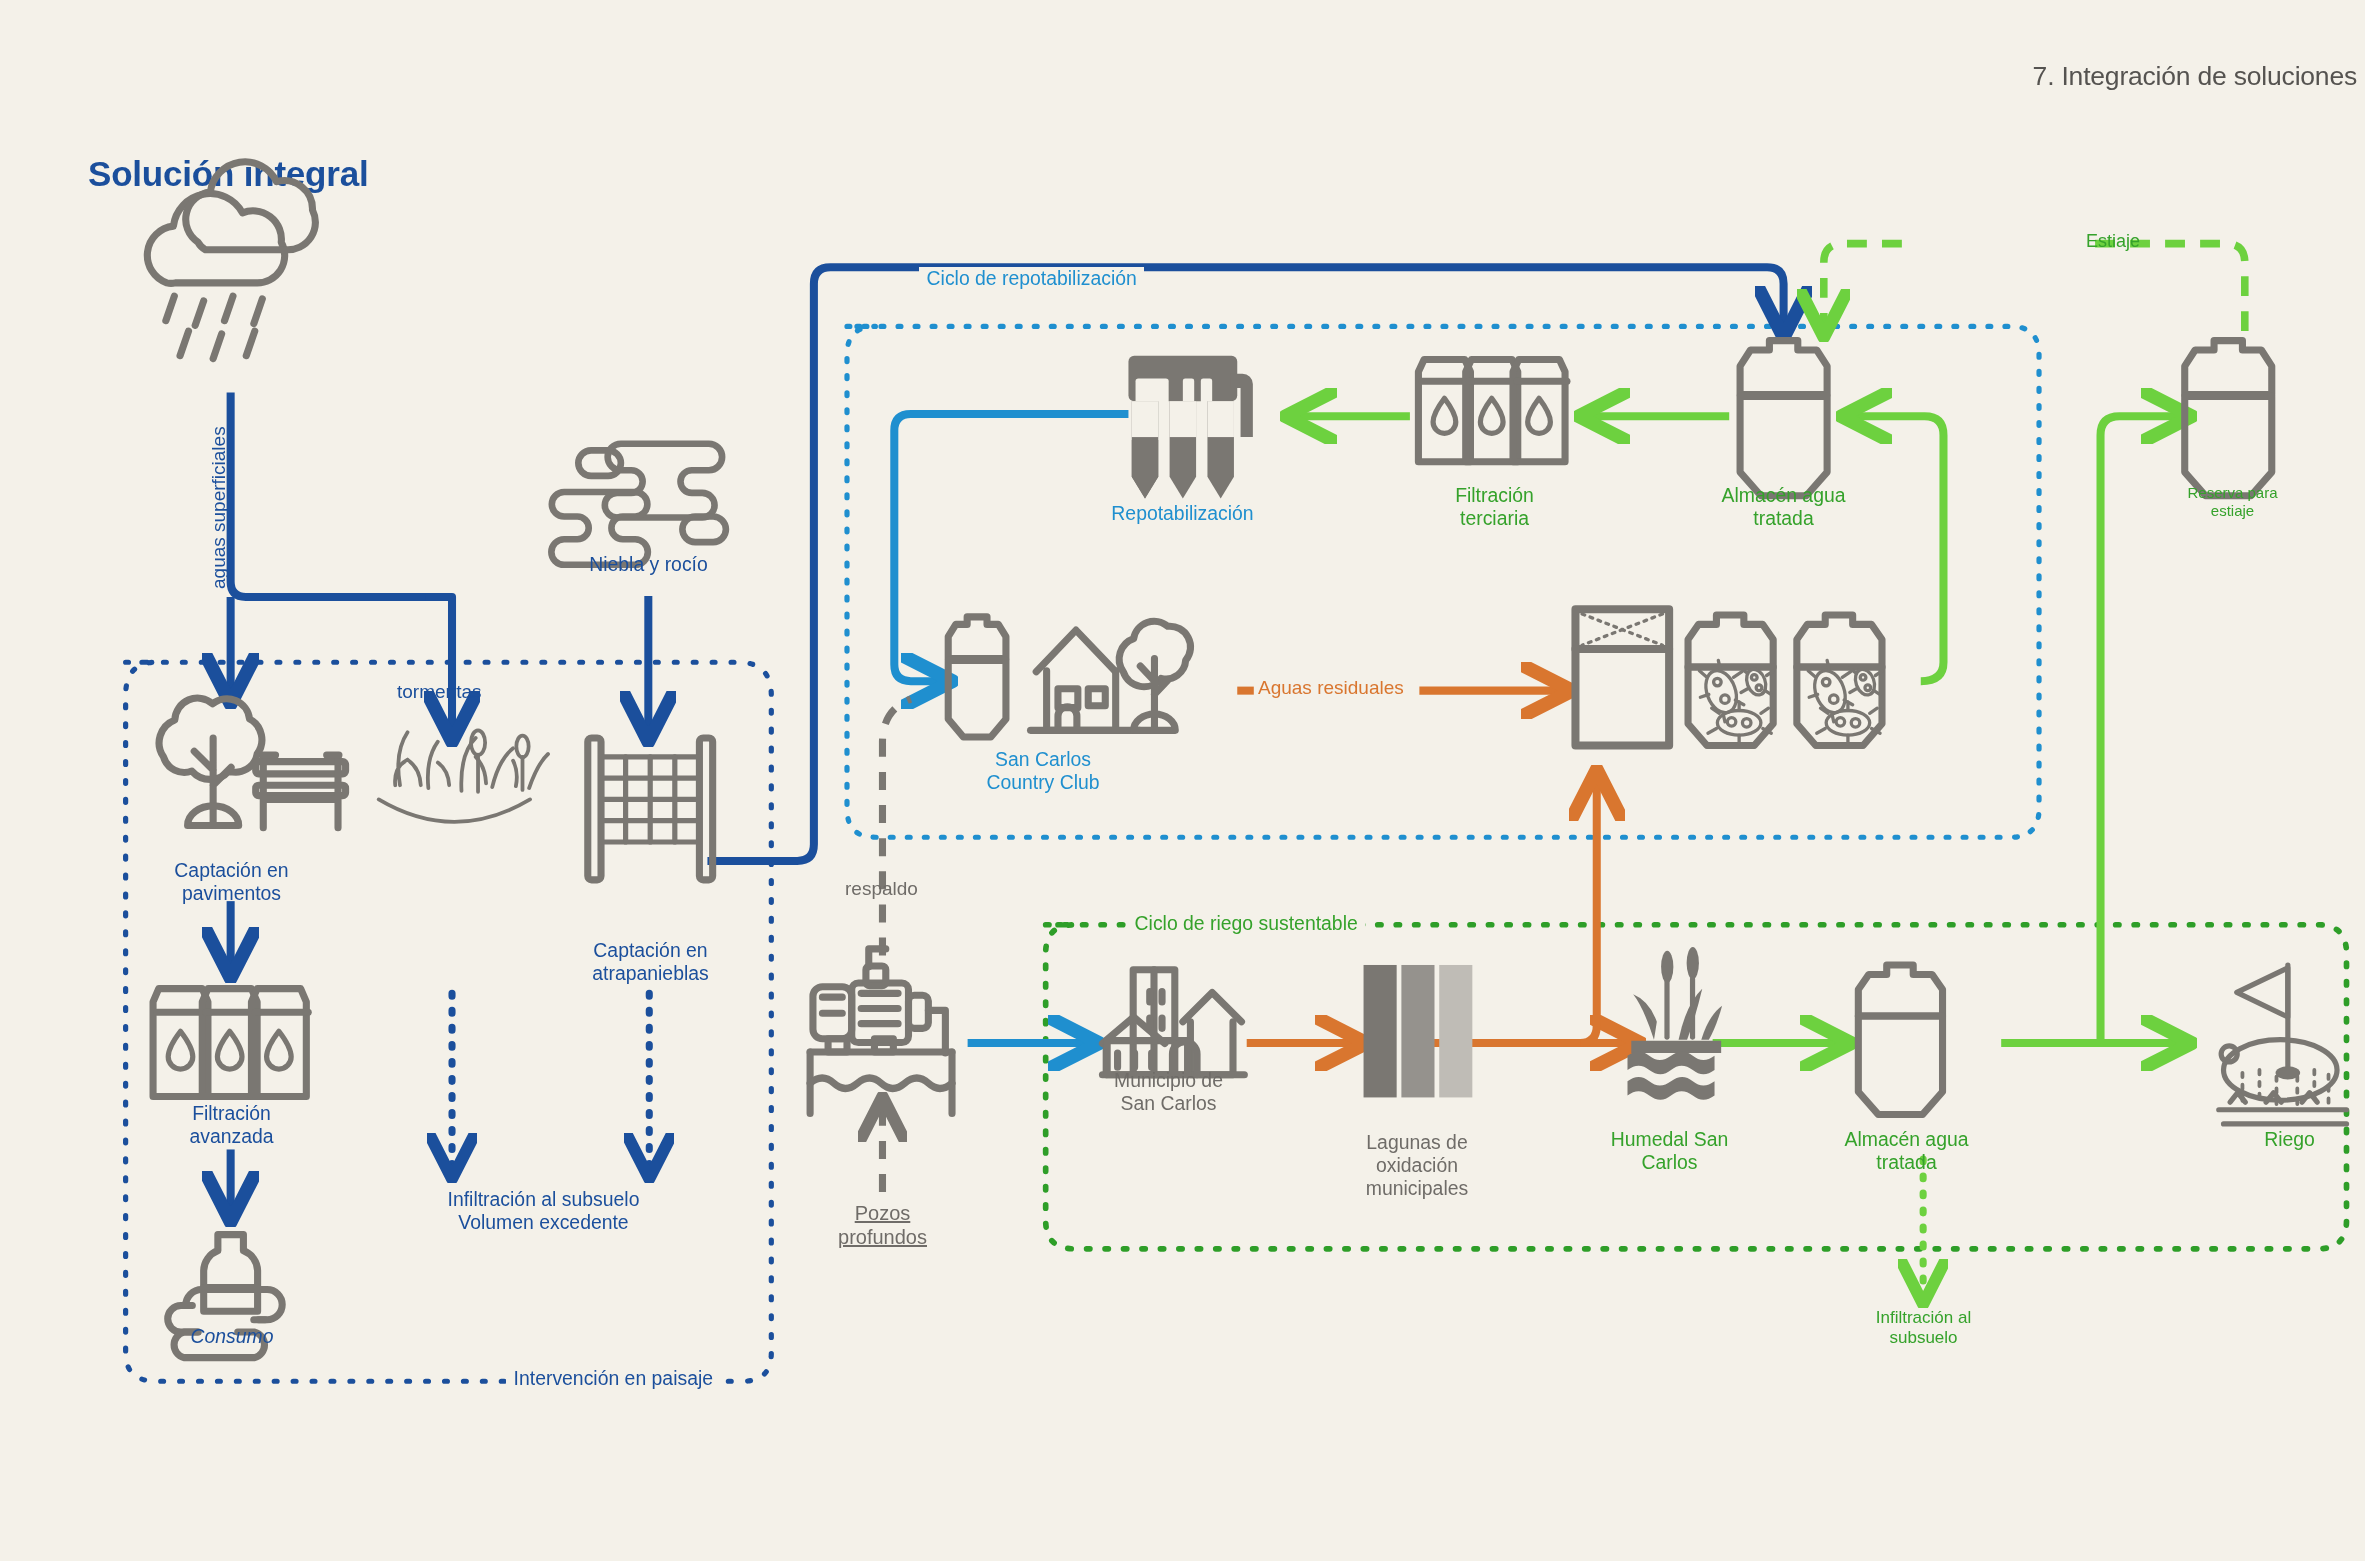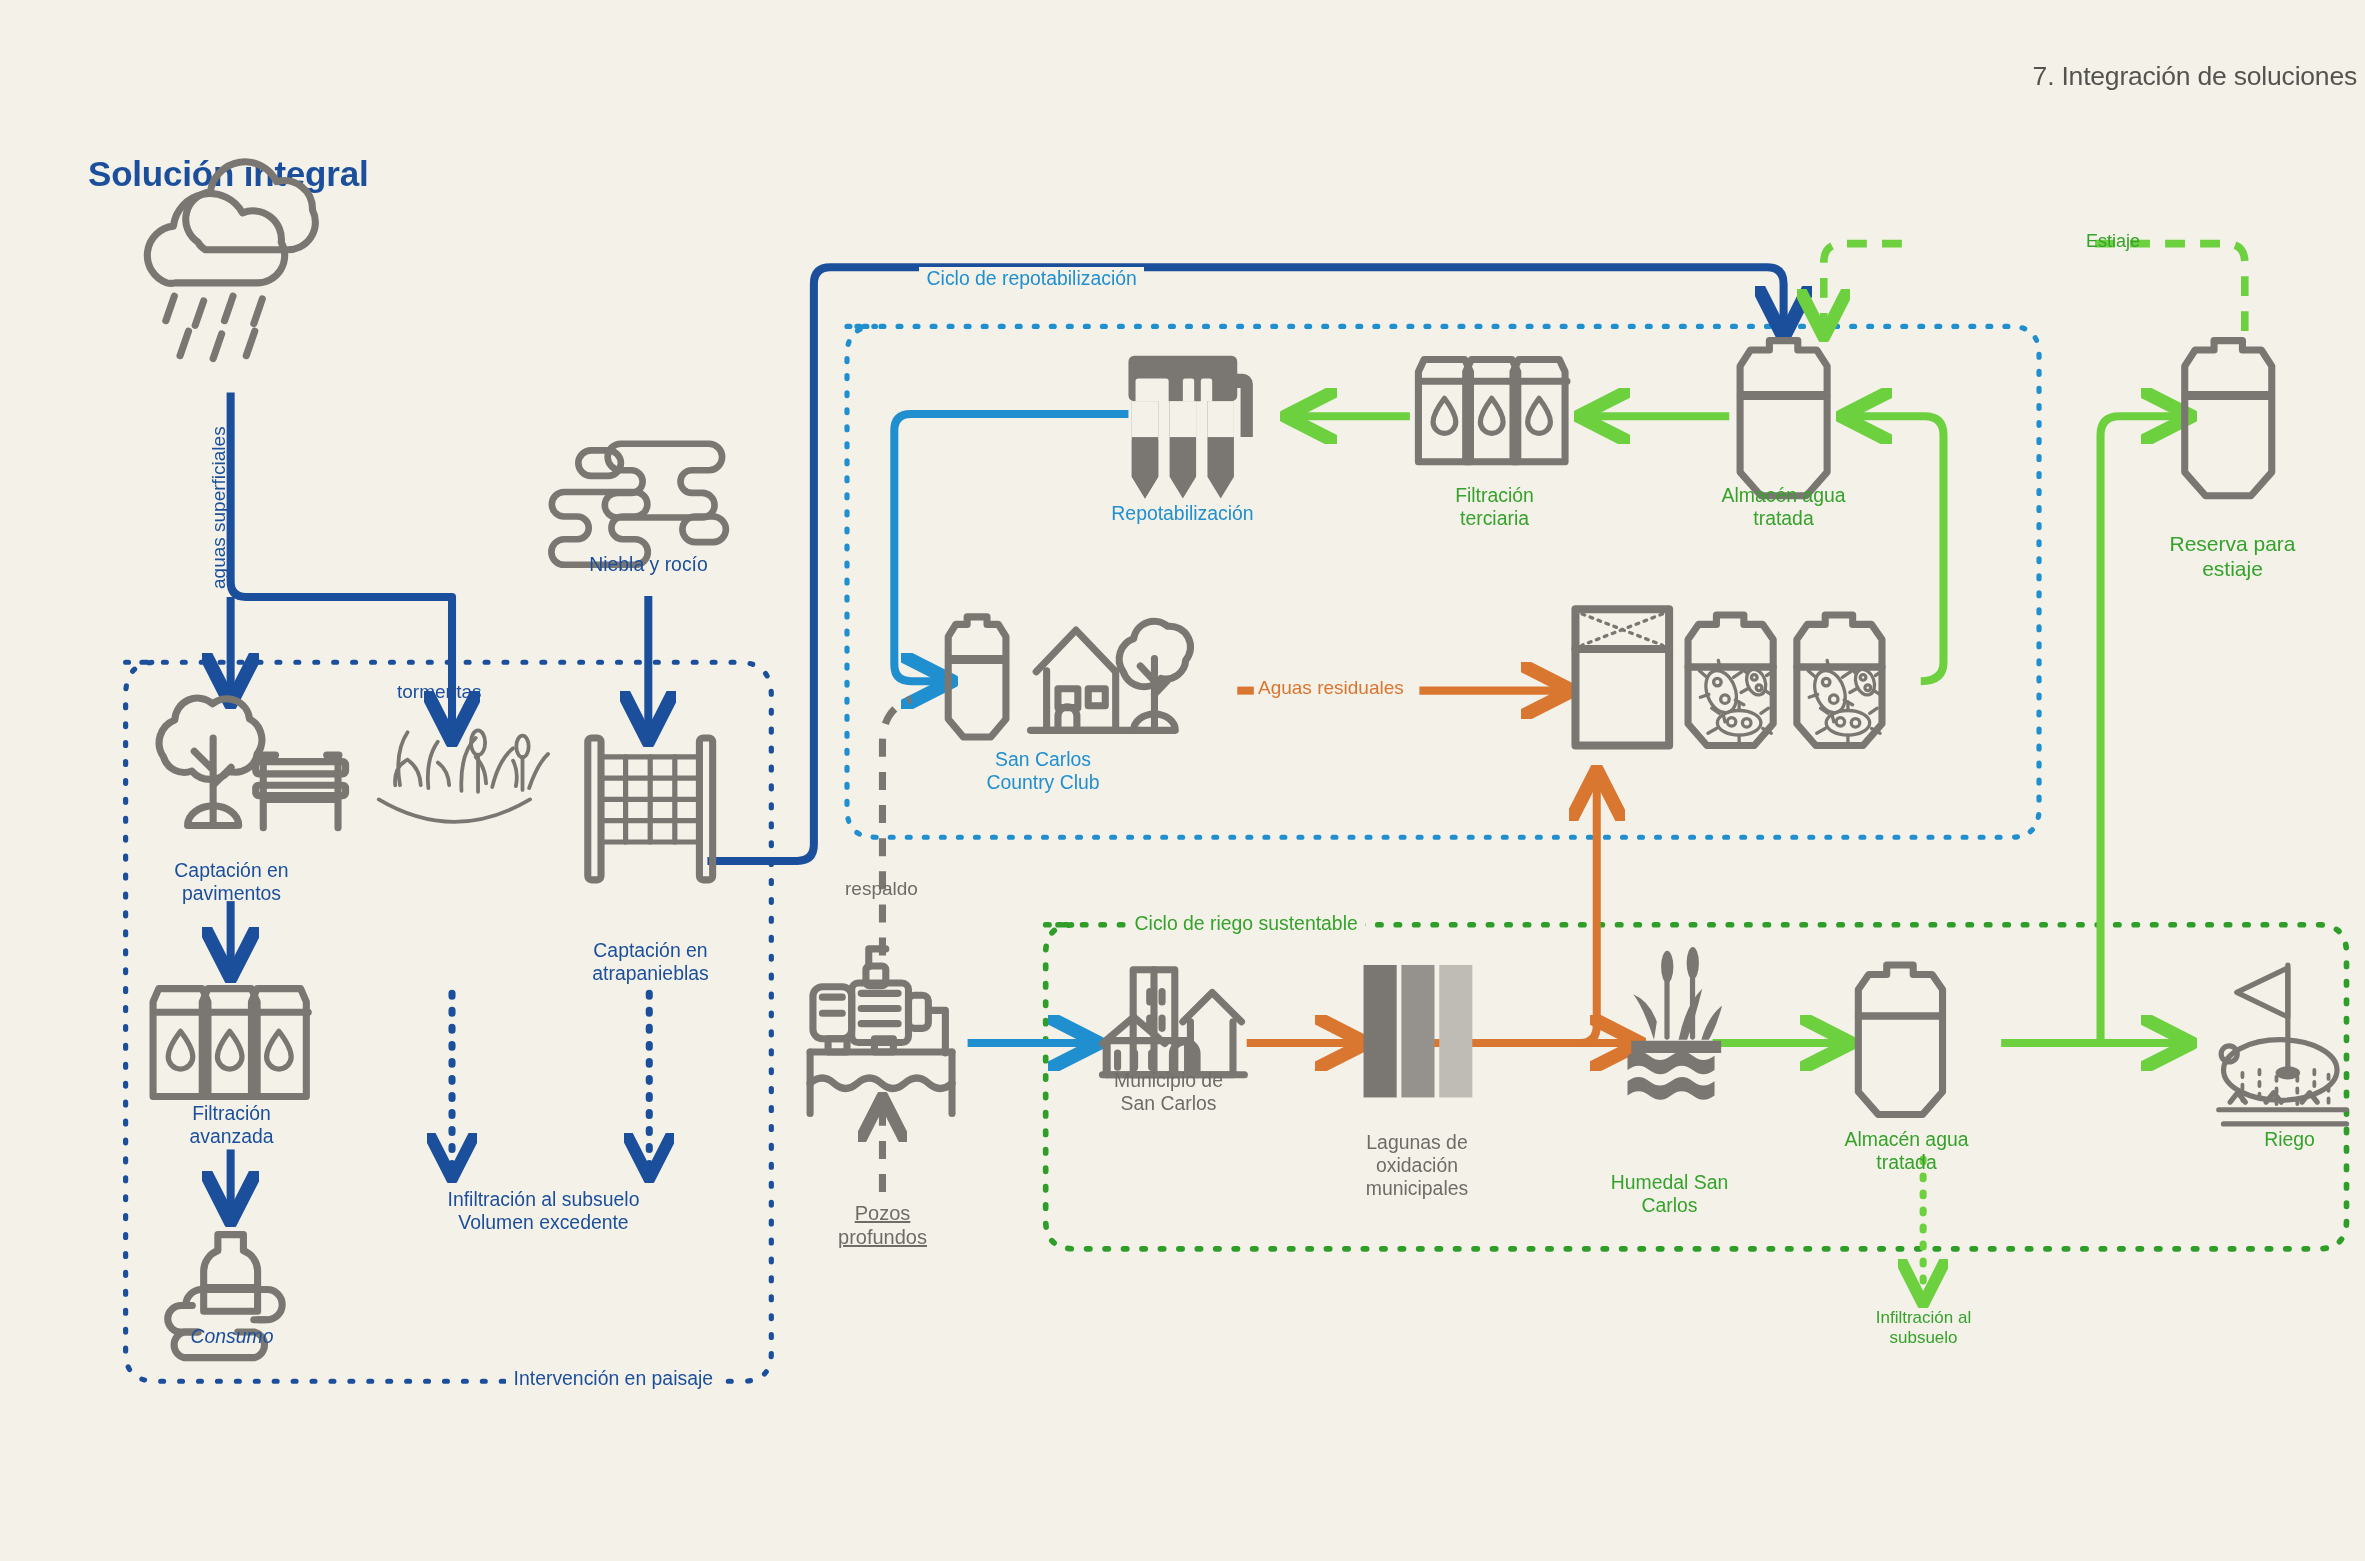--- a/index.html
+++ b/index.html
@@ -409,21 +409,21 @@
     <div class="nlabel c-green" style="font-size:19.4px;">Filtración
 terciaria</div>
   </div>
 
   <div class="node" style="left:1689px;top:484px;width:189px;">
     <div class="nlabel c-green" style="font-size:19.4px;">Almacén agua
 tratada</div>
   </div>
 
   <div class="node" style="left:2138px;top:484px;width:189px;">
-    <div class="nlabel c-green" style="font-size:21px;margin-top:48px;">Reserva para
+    <div class="nlabel c-green" style="font-size:15px;">Reserva para
 estiaje</div>
   </div>
 
   <div class="node" style="left:939px;top:748px;width:208px;">
     <div class="nlabel c-cyan" style="font-size:19.4px;">San Carlos
 Country Club</div>
   </div>
 
 
   <div class="node" style="left:795px;top:1202px;width:175px;">
@@ -435,21 +435,21 @@
     <div class="nlabel c-gray" style="font-size:19.4px;">Municipio de
 San Carlos</div>
   </div>
 
   <div class="node" style="left:1320px;top:1131px;width:194px;">
     <div class="nlabel c-gray" style="font-size:19.4px;">Lagunas de
 oxidación
 municipales</div>
   </div>
 
-  <div class="node" style="left:1575px;top:1171px;width:189px;text-align:center;">
+  <div class="node" style="left:1575px;top:1128px;width:189px;text-align:center;">
     <div class="nlabel c-green" style="font-size:19.4px;">Humedal San
 Carlos</div>
   </div>
 
   <div class="node" style="left:1812px;top:1128px;width:189px;">
     <div class="nlabel c-green" style="font-size:19.4px;">Almacén agua
 tratada</div>
   </div>
 
   <div class="node" style="left:2195px;top:1128px;width:189px;">

